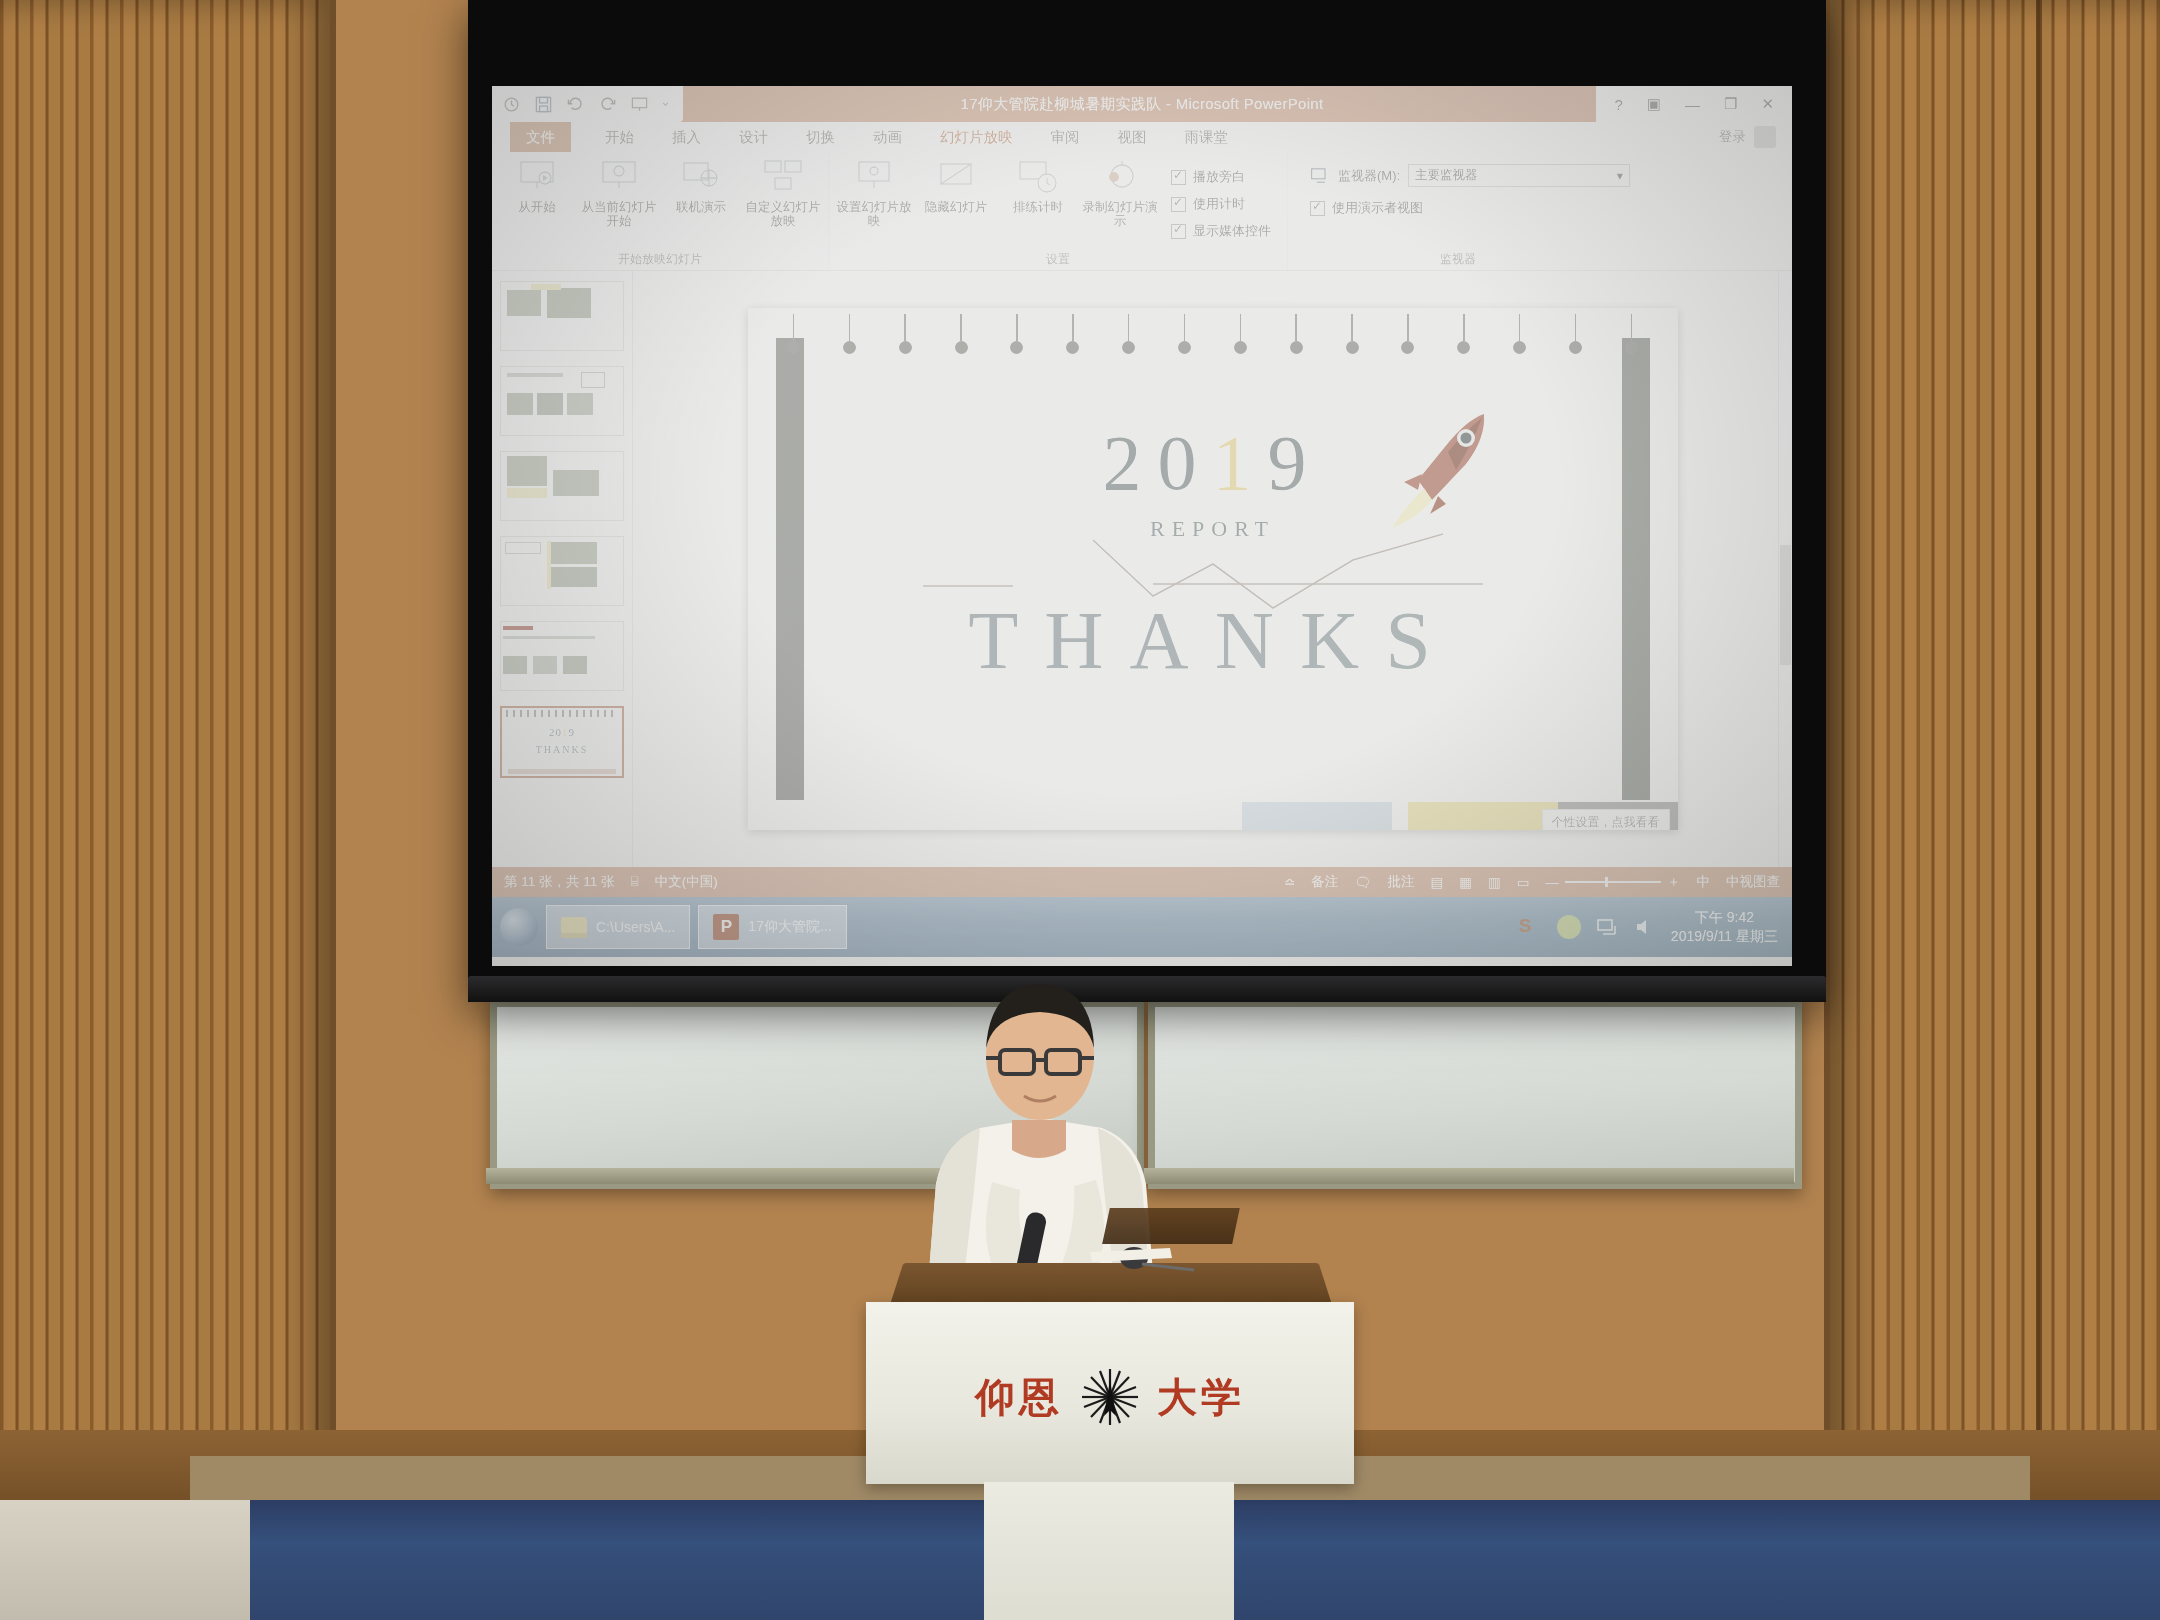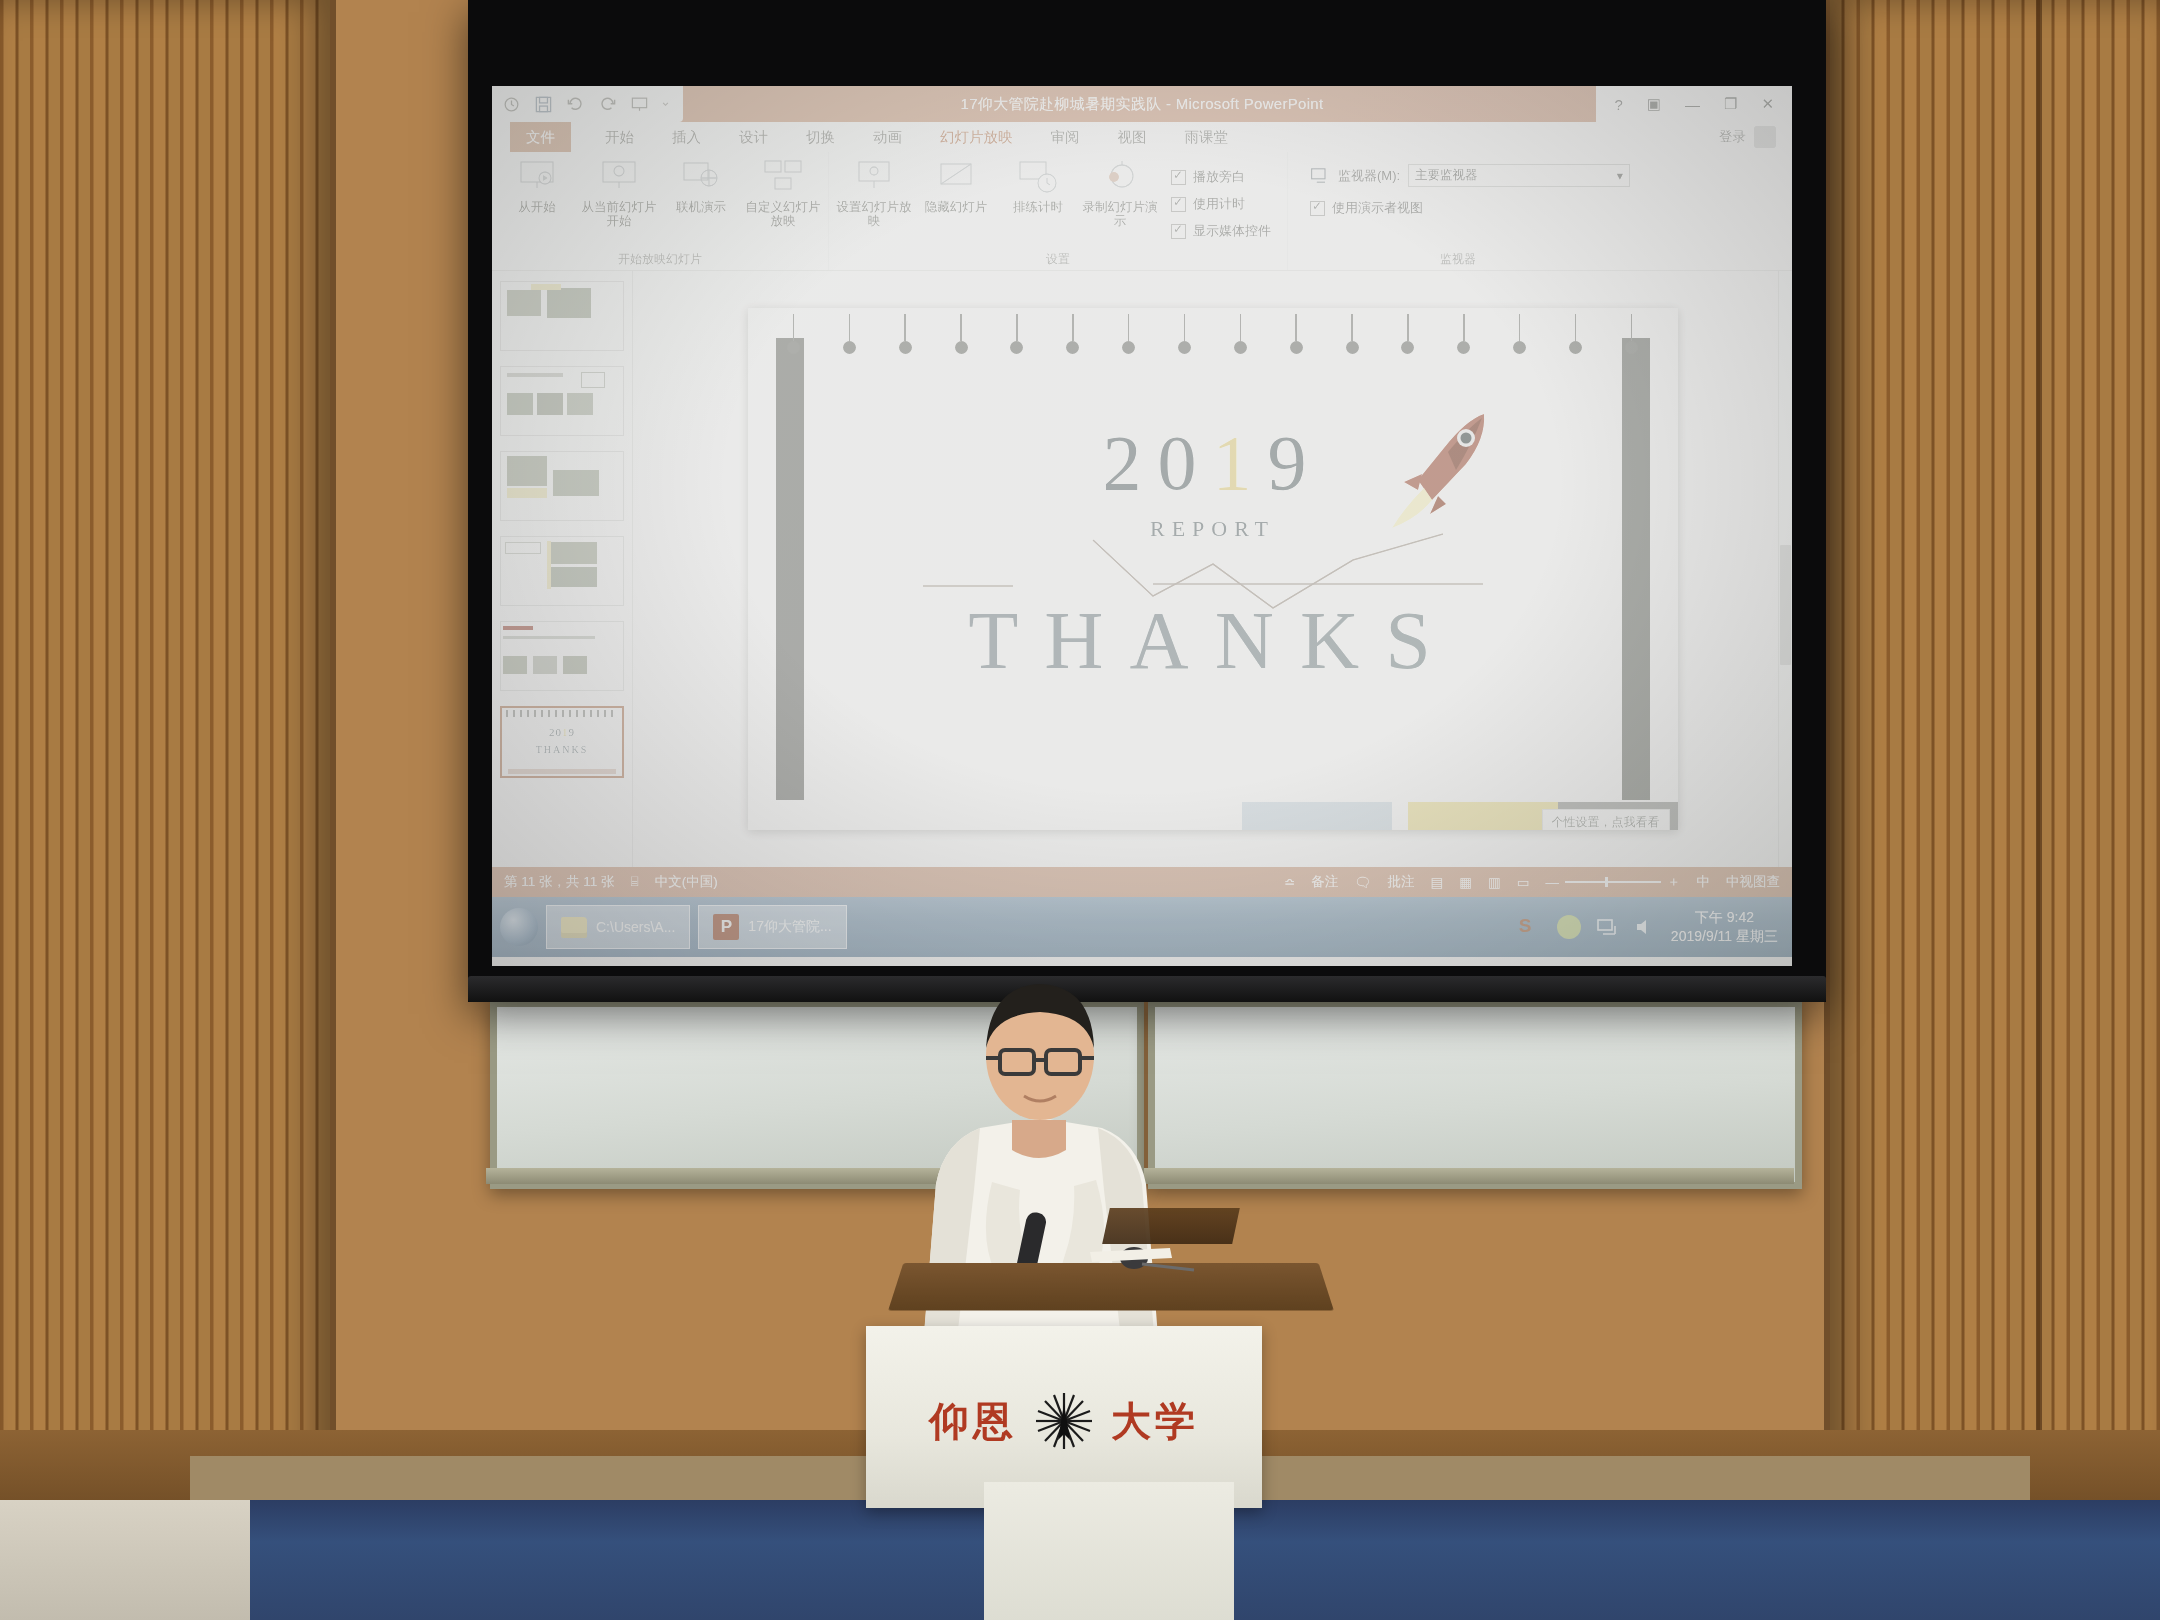--- a/index.html
+++ b/index.html
@@ -132,23 +132,23 @@
   .tray .tico{width:24px;height:24px;opacity:.9;}
   .clock{color:#fff;font-size:14px;line-height:19px;text-align:center;}
 
   
   .person{position:absolute;}
 
   
   #podium{position:absolute;left:866px;top:1258px;width:488px;height:362px;}
   .podium-top{position:absolute;left:30px;top:0;width:430px;height:56px;
     background:linear-gradient(180deg,#7b5630,#5f411f);border-radius:3px;transform:perspective(420px) rotateX(32deg);}
-  .podium-body{position:absolute;left:0;top:44px;width:396px;height:182px;
+  .podium-body{position:absolute;left:0;top:44px;width:488px;height:182px;
     background:linear-gradient(180deg,#f3f2ea 0%,#e8e7dd 60%,#d9d8cd 100%);
-    box-shadow:0 5px 14px rgba(0,0,0,.3);margin-top:24px;}
+    box-shadow:0 5px 14px rgba(0,0,0,.3);}
   .podium-col{position:absolute;left:118px;top:224px;width:250px;height:140px;
     background:linear-gradient(180deg,#ecebe2,#ddddd2);}
   .podium-sign{position:absolute;left:0;right:0;top:64px;display:flex;align-items:center;justify-content:center;gap:16px;}
   .podium-sign .zi{font-family:"Liberation Serif",serif;font-size:40px;color:#b03a22;font-weight:bold;letter-spacing:4px;}
 </style>
 </head>
 <body>
 
 <div id="stage">
 

